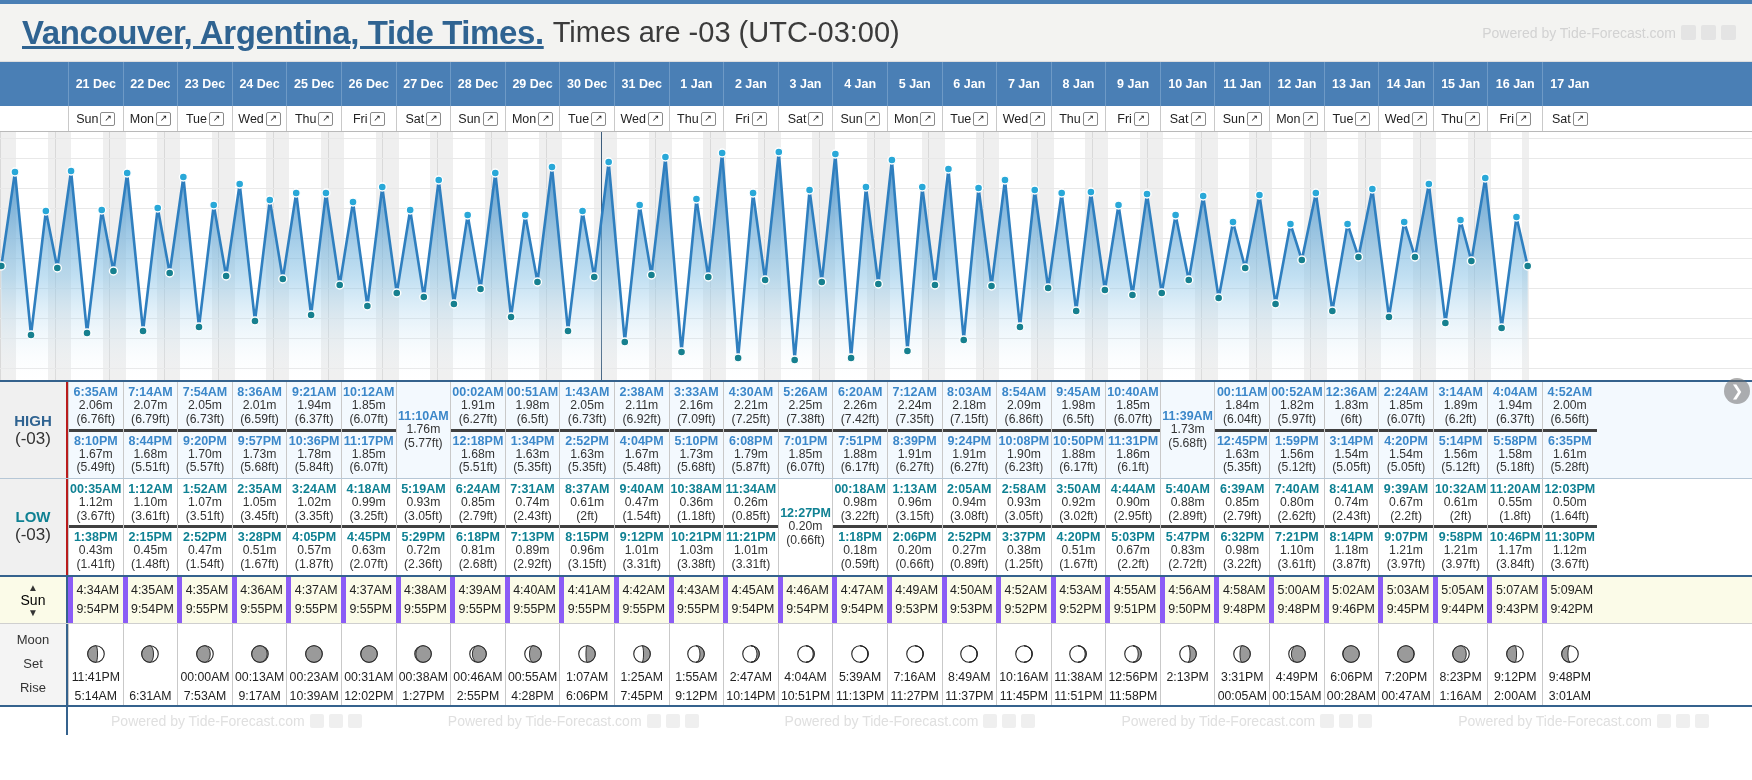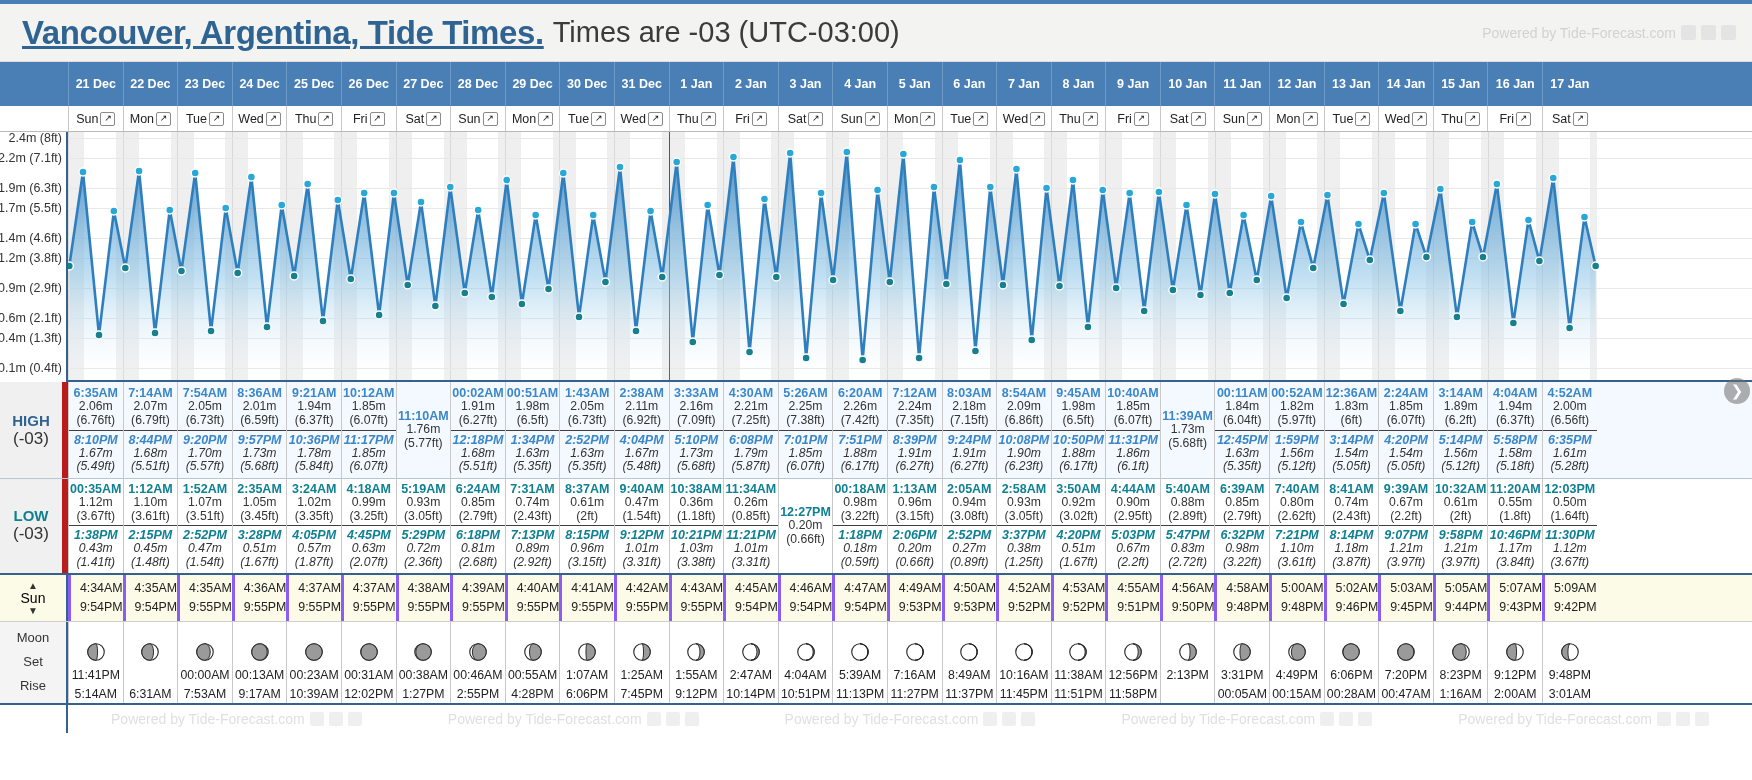--- a/index.html
+++ b/index.html
@@ -85,55 +85,55 @@
   .dayband { position:absolute; top:0; bottom:0; background:#eaeaea; opacity:.75; }
   .daysep { position:absolute; top:0; bottom:0; width:1px; background:#d9d9d9; }
   .gridline { position:absolute; left:0; right:0; height:1px; background:#e8e8e8; }
   .monthsep { position:absolute; top:0; bottom:0; width:1px; background:#3c5d7d; }
 
   
   .trow { display:flex; width:1752px; }
   .tlabel {
     width:68px; flex:0 0 68px;
     display:flex; flex-direction:column; align-items:center; justify-content:center;
-    font-size:14px; background:#f0f0f0; border-right:6px solid #b91c1c;
+    font-size:14px; background:#f0f0f0; border-right:2px solid #b91c1c;
   }
   .tlabel .big { font-weight:bold; font-size:15px; }
   .tlabel .sub { font-size:17px; color:#333; }
   .tcells { display:flex; flex:1 1 auto; }
   .tcell {
     flex:0 0 54.6px; width:54.6px;
     border-left:1px solid #c9c9c9;
     display:flex; flex-direction:column; justify-content:center;
     padding:1px 0;
   }
   .highrow { background:#f3f9fe; border-bottom:1px solid #b6c7d6; }
   .highrow .tlabel { background:#f0f0f0; }
   .highrow .tcell { background:#f3f9fe; }
   .lowrow  { background:#ffffff; border-bottom:2px solid #35628d; }
   .lowrow .tlabel { background:#f0f0f0; }
   .ev {
     text-align:center; line-height:1.12; padding:2px 0;
   }
-  .ev + .ev { border-top:1px solid #404040;font-style:italic; }
+  .ev + .ev { border-top:3px solid #404040; }
   .ev .tm { font-size:12.5px; font-weight:bold; display:block; }
   .ev .ht { font-size:12.2px; color:#333; display:block; }
   .ev .hf { font-size:12.2px; color:#333; display:block; }
   .high .tm { color:#3b87c9; }
   .low  .tm { color:#0f8193; }
   .hblock { min-height:96px; display:flex; flex-direction:column; justify-content:center; }
   .lblock { min-height:92px; display:flex; flex-direction:column; justify-content:center; }
 
   
   .sunrow { display:flex; width:1752px; background:#fbfbe8; border-bottom:1px solid #cfcfcf;}
   .sunrow .tlabel { background:#fbfbe8; border-right:2px solid #35628d; }
   .sun-ico { font-size:10px; line-height:.9; color:#333; }
   .suncell {
-    flex:0 0 54.6px; width:54.6px; border-left:3px solid #8b5cf6;
-    text-align:right; font-size:12.4px; color:#222; padding:4px 0; line-height:1.55;
+    flex:0 0 54.6px; width:54.6px; border-left:5px solid #8b5cf6;
+    text-align:center; font-size:12.4px; color:#222; padding:4px 0; line-height:1.55;
     background:#fbfbe8;
   }
 
   
   .moonrow { display:flex; width:1752px; background:#fff; border-bottom:2px solid #35628d; }
   .moonrow .tlabel {
     background:#f4f4f4; justify-content:flex-start; padding-top:8px; gap:9px;
     border-right:2px solid #35628d;
   }
   .moonrow .tlabel div { font-size:13px; color:#333; }
@@ -326,32 +326,20 @@
           <span class="expand-btn">↗</span>
         </div>
         <div class="wk-day">
           <span>Sat</span>
           <span class="expand-btn">↗</span>
         </div>
       </div>
   </div>
 
   <div class="chartwrap">
-    <div class="yaxis" id="yaxis">
-        <div class="ytick" style="top: 6px;">2.4m (8ft)</div>
-        <div class="ytick" style="top: 26px;">2.2m (7.1ft)</div>
-        <div class="ytick" style="top: 56px;">1.9m (6.3ft)</div>
-        <div class="ytick" style="top: 76px;">1.7m (5.5ft)</div>
-        <div class="ytick" style="top: 106px;">1.4m (4.6ft)</div>
-        <div class="ytick" style="top: 126px;">1.2m (3.8ft)</div>
-        <div class="ytick" style="top: 156px;">0.9m (2.9ft)</div>
-        <div class="ytick" style="top: 186px;">0.6m (2.1ft)</div>
-        <div class="ytick" style="top: 206px;">0.4m (1.3ft)</div>
-        <div class="ytick" style="top: 236px;">0.1m (0.4ft)</div>
-      </div>
     <div class="plot" id="plot">
         <div class="daybandlayer">
           <div class="dayband" style="left: 0px; width: 16.38px;"></div>
           <div class="dayband" style="left: 48.048px; width: 6.552px;"></div>
           <div class="daysep" style="left: 0px;"></div>
           <div class="dayband" style="left: 54.6px; width: 16.38px;"></div>
           <div class="dayband" style="left: 102.648px; width: 6.552px;"></div>
           <div class="daysep" style="left: 54.6px;"></div>
           <div class="dayband" style="left: 109.2px; width: 16.38px;"></div>
           <div class="dayband" style="left: 157.248px; width: 6.552px;"></div>

